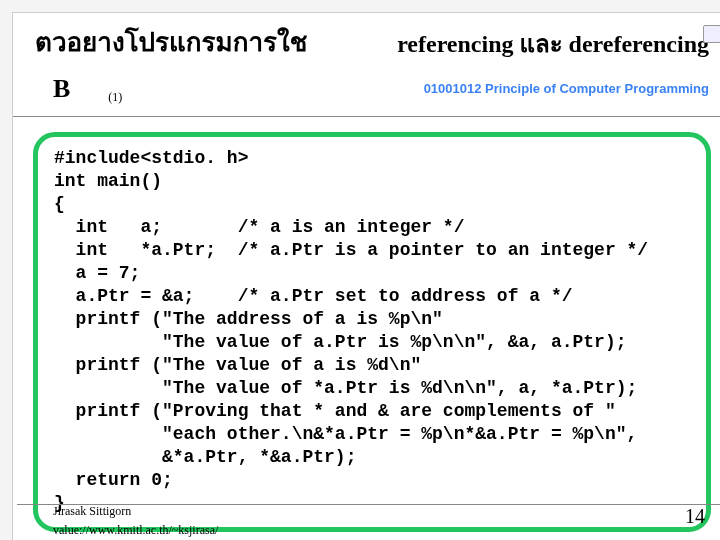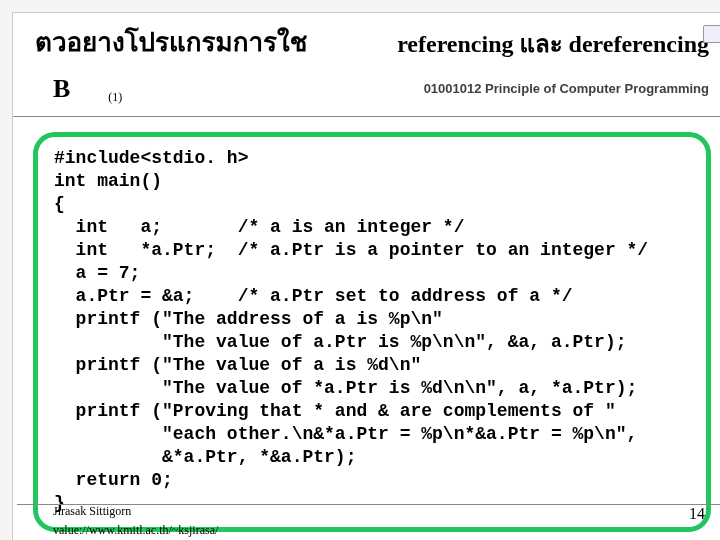--- a/index.html
+++ b/index.html
@@ -55,21 +55,21 @@
     padding-left: 14px;
   }
   .sub-one {
     font-size: 12px;
     color: #000;
     margin-left: 30px;
     position: relative;
     top: 4px;
   }
   .course {
-    color: #404040;
+    color: #3b82f6;
     font-weight: bold;
     font-size: 13px;
     font-family: Arial, sans-serif;
     white-space: nowrap;
   }
   .hr-top {
     height: 2px;
     background: linear-gradient(to bottom, #888 0%, #888 50%, transparent 50%);
     margin: 0 0 0 0;
   }
@@ -106,21 +106,21 @@
     line-height: 1.2;
     color: #000;
   }
   .footer-right {
     text-align: right;
     font-size: 12px;
     line-height: 1.2;
     color: #000;
   }
   .page-num {
-    font-size: 16px;
+    font-size: 20px;
     display: block;
     text-align: right;
     margin-bottom: -2px;
   }
   .hr-bottom {
     position: absolute;
     left: 0; right: 0;
     bottom: 42px;
     height: 1px;
     background: #888;

